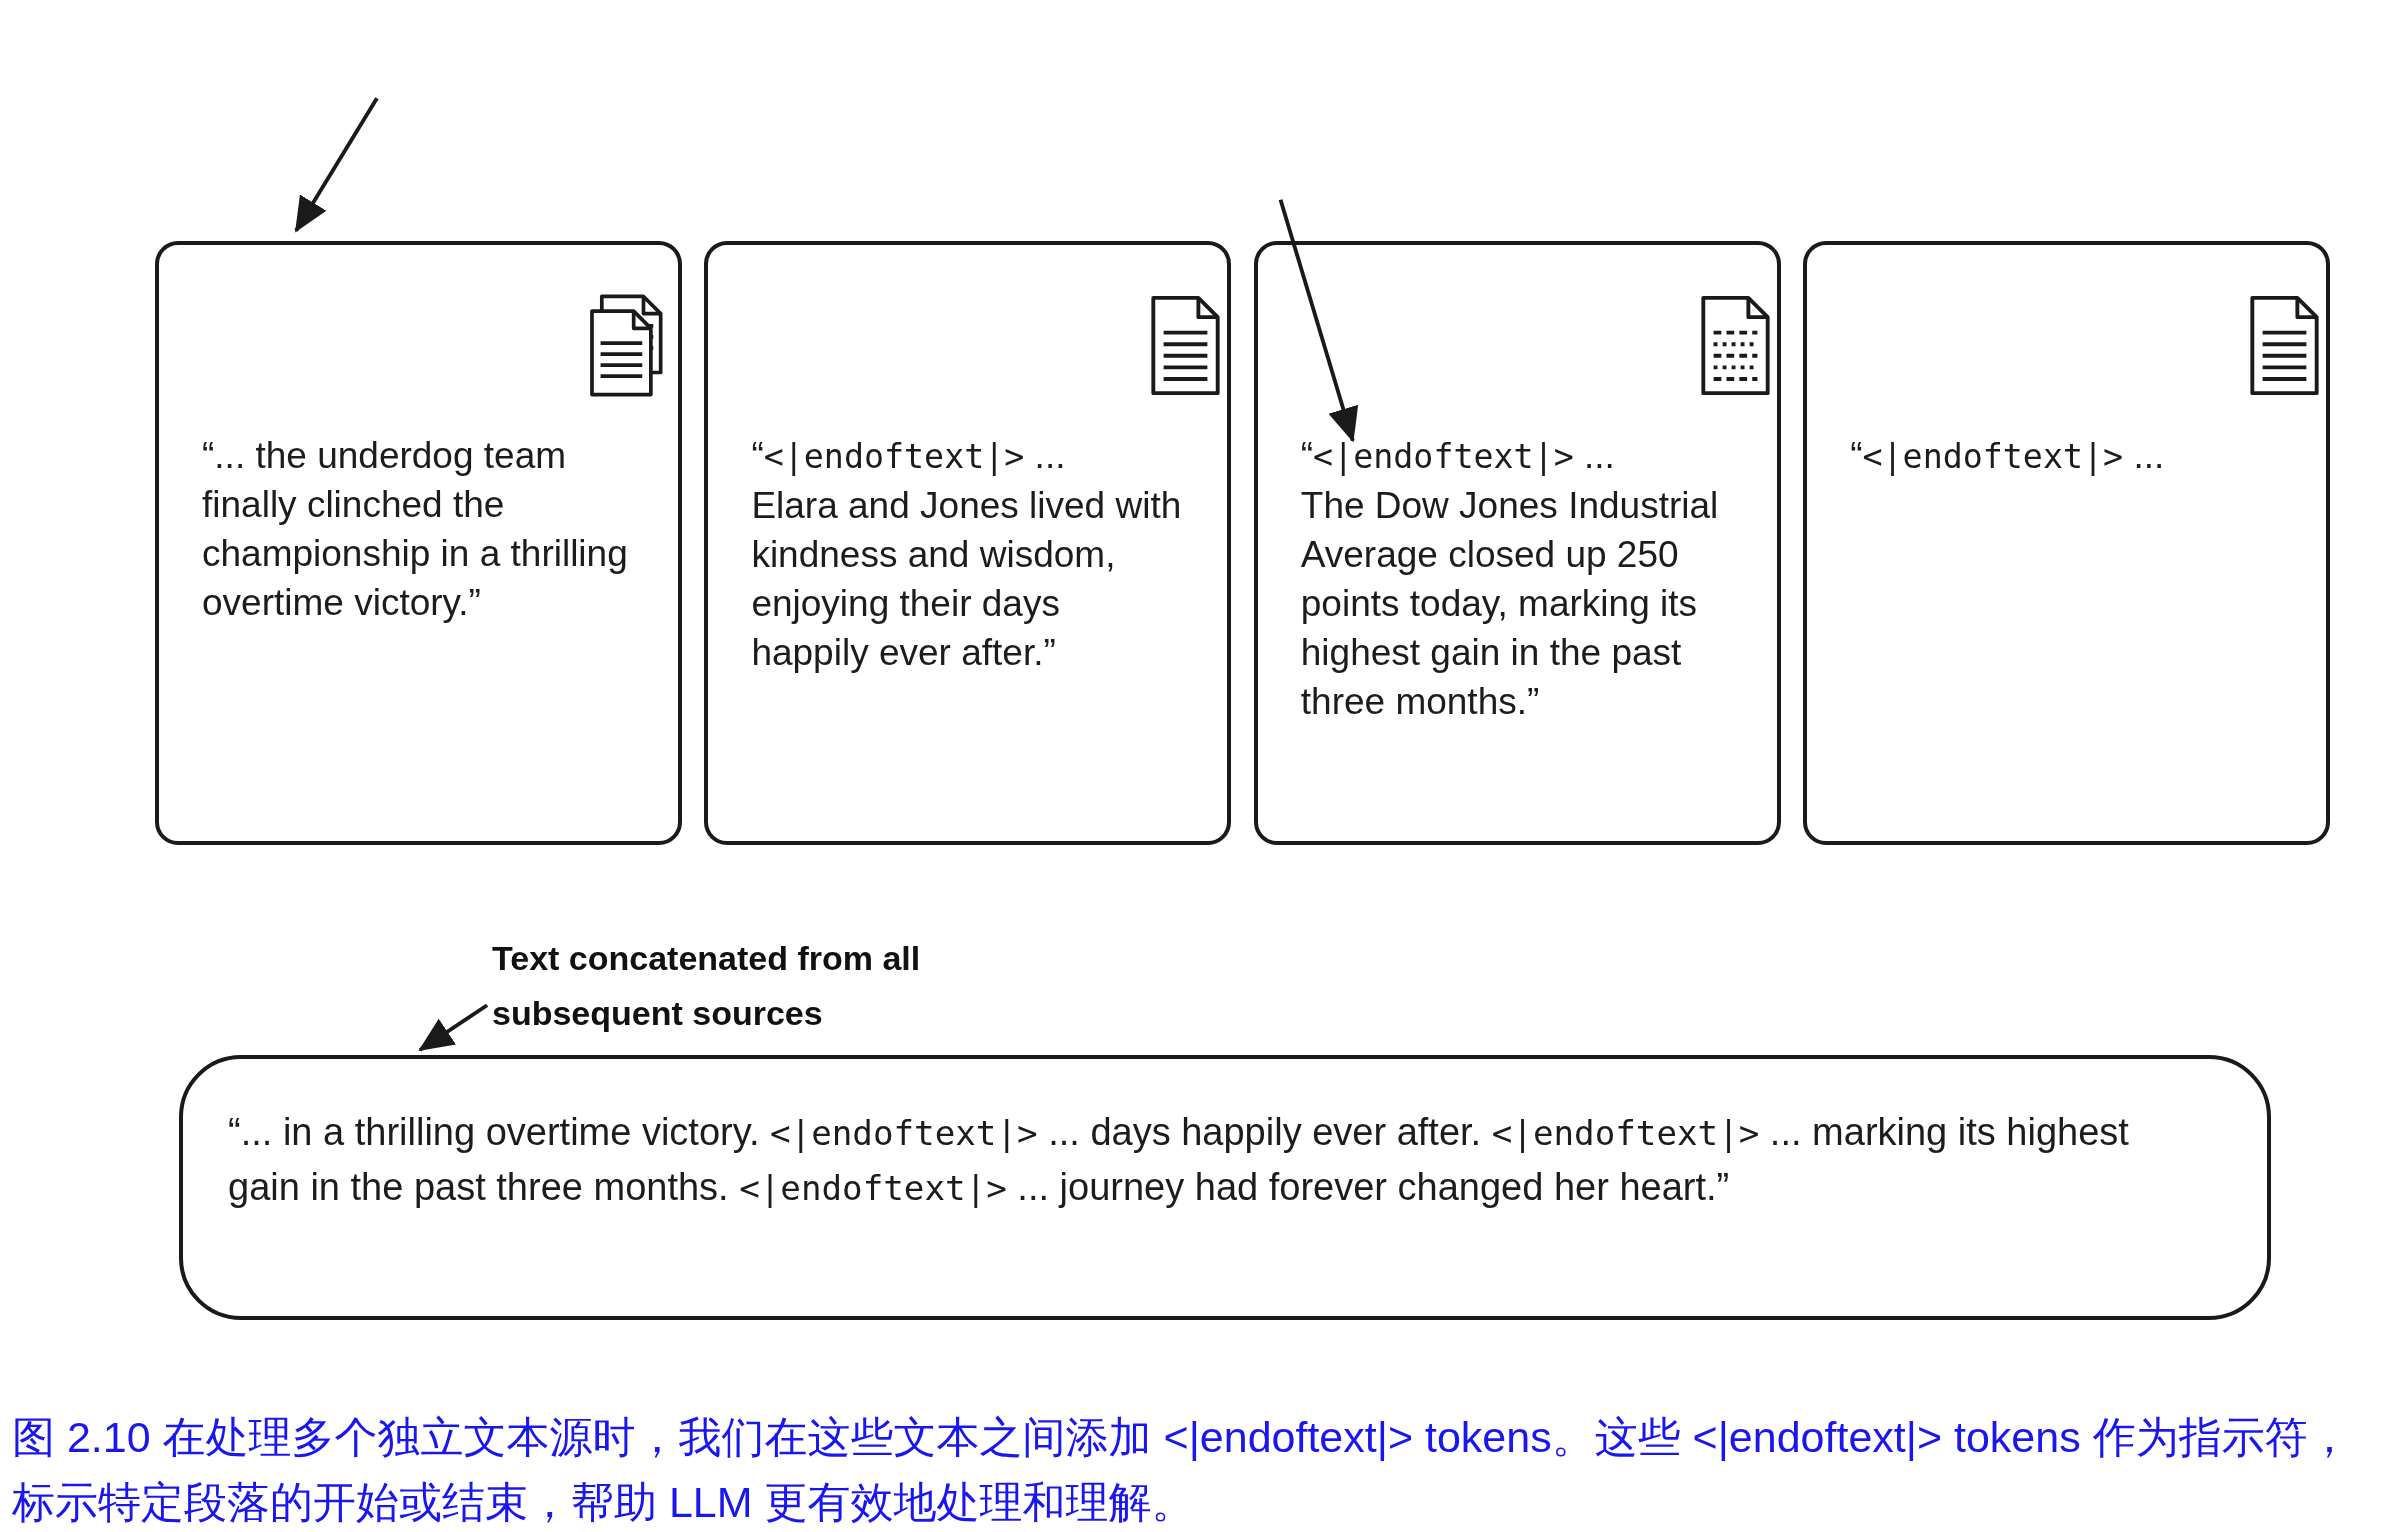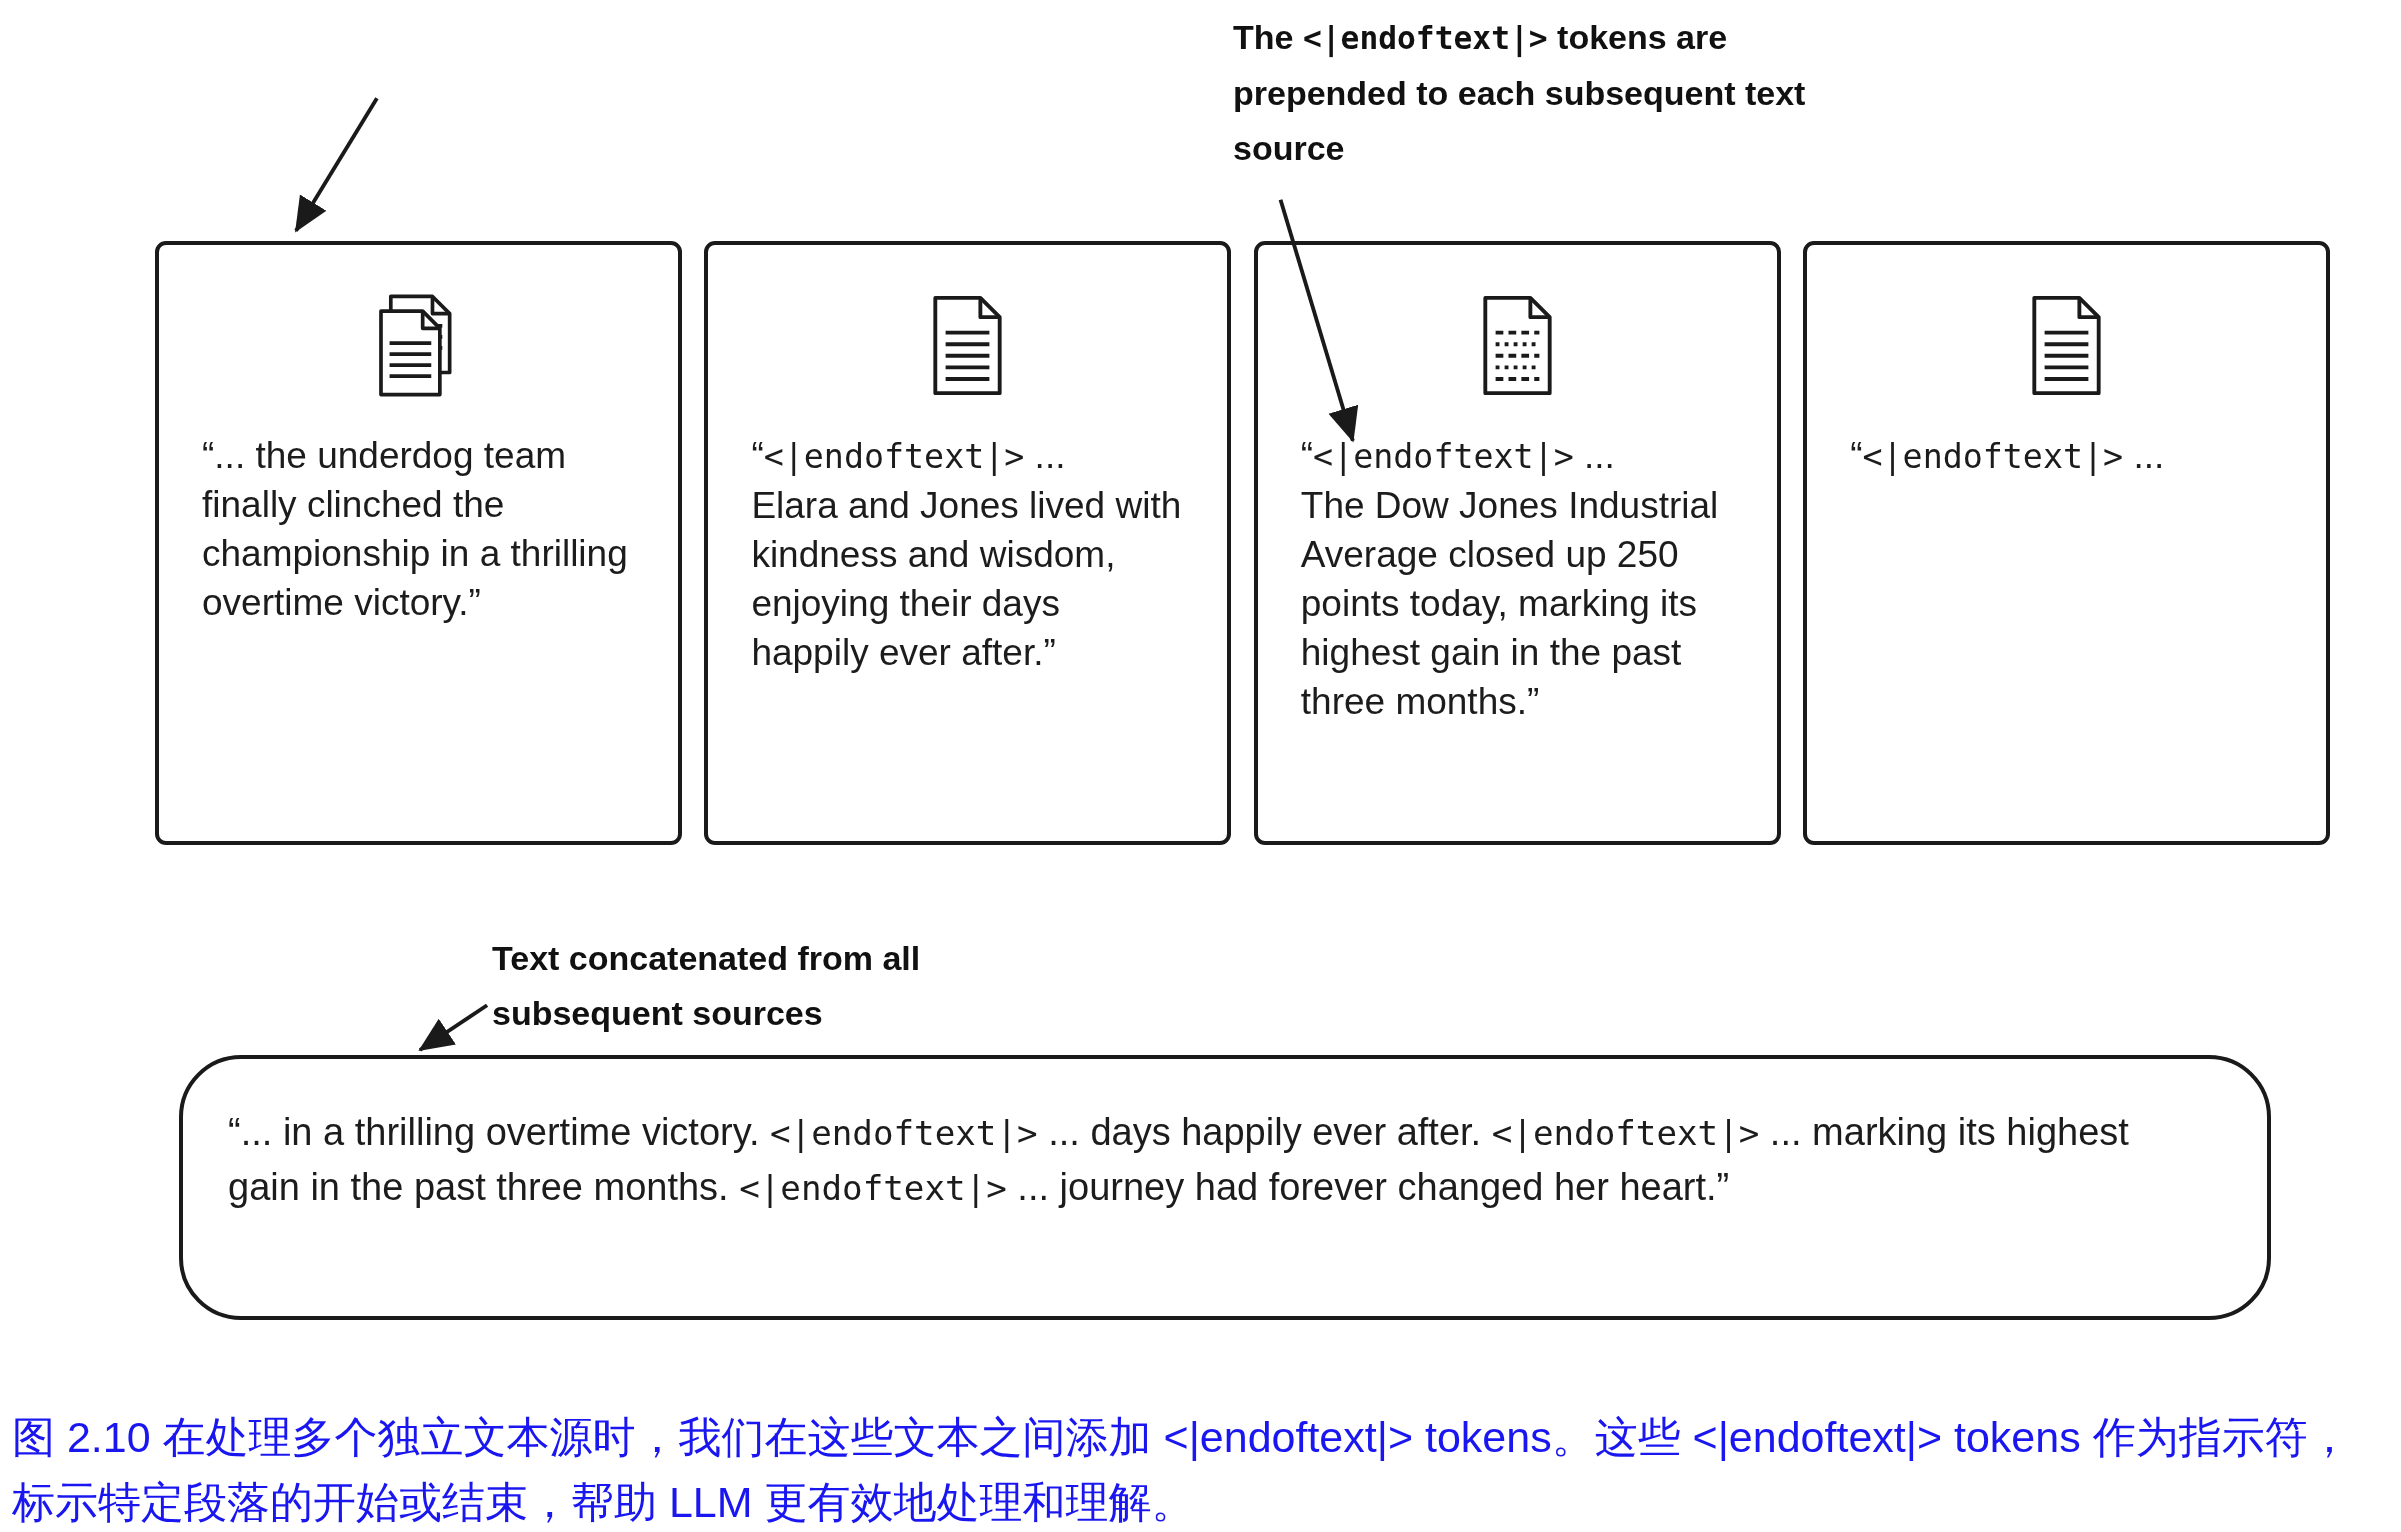--- a/index.html
+++ b/index.html
@@ -34,26 +34,26 @@
     position: absolute;
     left: 155px;
     top: 241px;
     display: flex;
     gap: 22.4px;
   }
   .card {
     width: 527px;
     height: 604px;
     border: 4.3px solid #1a1a1a;
-    border-radius: 11px;
+    border-radius: 23px;
     background: #ffffff;
     box-sizing: border-box;
     display: flex;
     flex-direction: column;
-    align-items: center;
+    align-items: flex-end;
     padding-top: 43px;
   }
   .card-icon-wrap { height: 115px; display: flex; align-items: center; justify-content: center; }
   .card-text {
     margin-top: 27.5px;
     width: 100%;
     box-sizing: border-box;
     padding: 0 43px;
     font-size: 37px;
     line-height: 49px;
@@ -99,21 +99,20 @@
     height: 1532px;
     pointer-events: none;
   }
 </style>
 </head>
 <body>
 
 <div id="canvas">
 
 
-  <div class="annotation" id="annotation-prepended"><span>The </span><span class="mono">&lt;|endoftext|&gt;</span><span> tokens are prepended to each subsequent text source</span></div>
 
   <div class="annotation" id="annotation-concat"><span>Text concatenated from all</span><br><span>subsequent sources</span></div>
 
   <div id="cards-row">
 
     <div class="card">
       <div class="card-icon-wrap">
         <svg viewBox="0 0 78 84" width="96" height="103" aria-hidden="true">
           <path d="M16 2 H50 L64 16 V64 H16 Z" fill="#ffffff" stroke="#1a1a1a" stroke-width="3" stroke-linejoin="round"></path>
           <path d="M50 2 V16 H64" fill="none" stroke="#1a1a1a" stroke-width="3" stroke-linejoin="round"></path>

